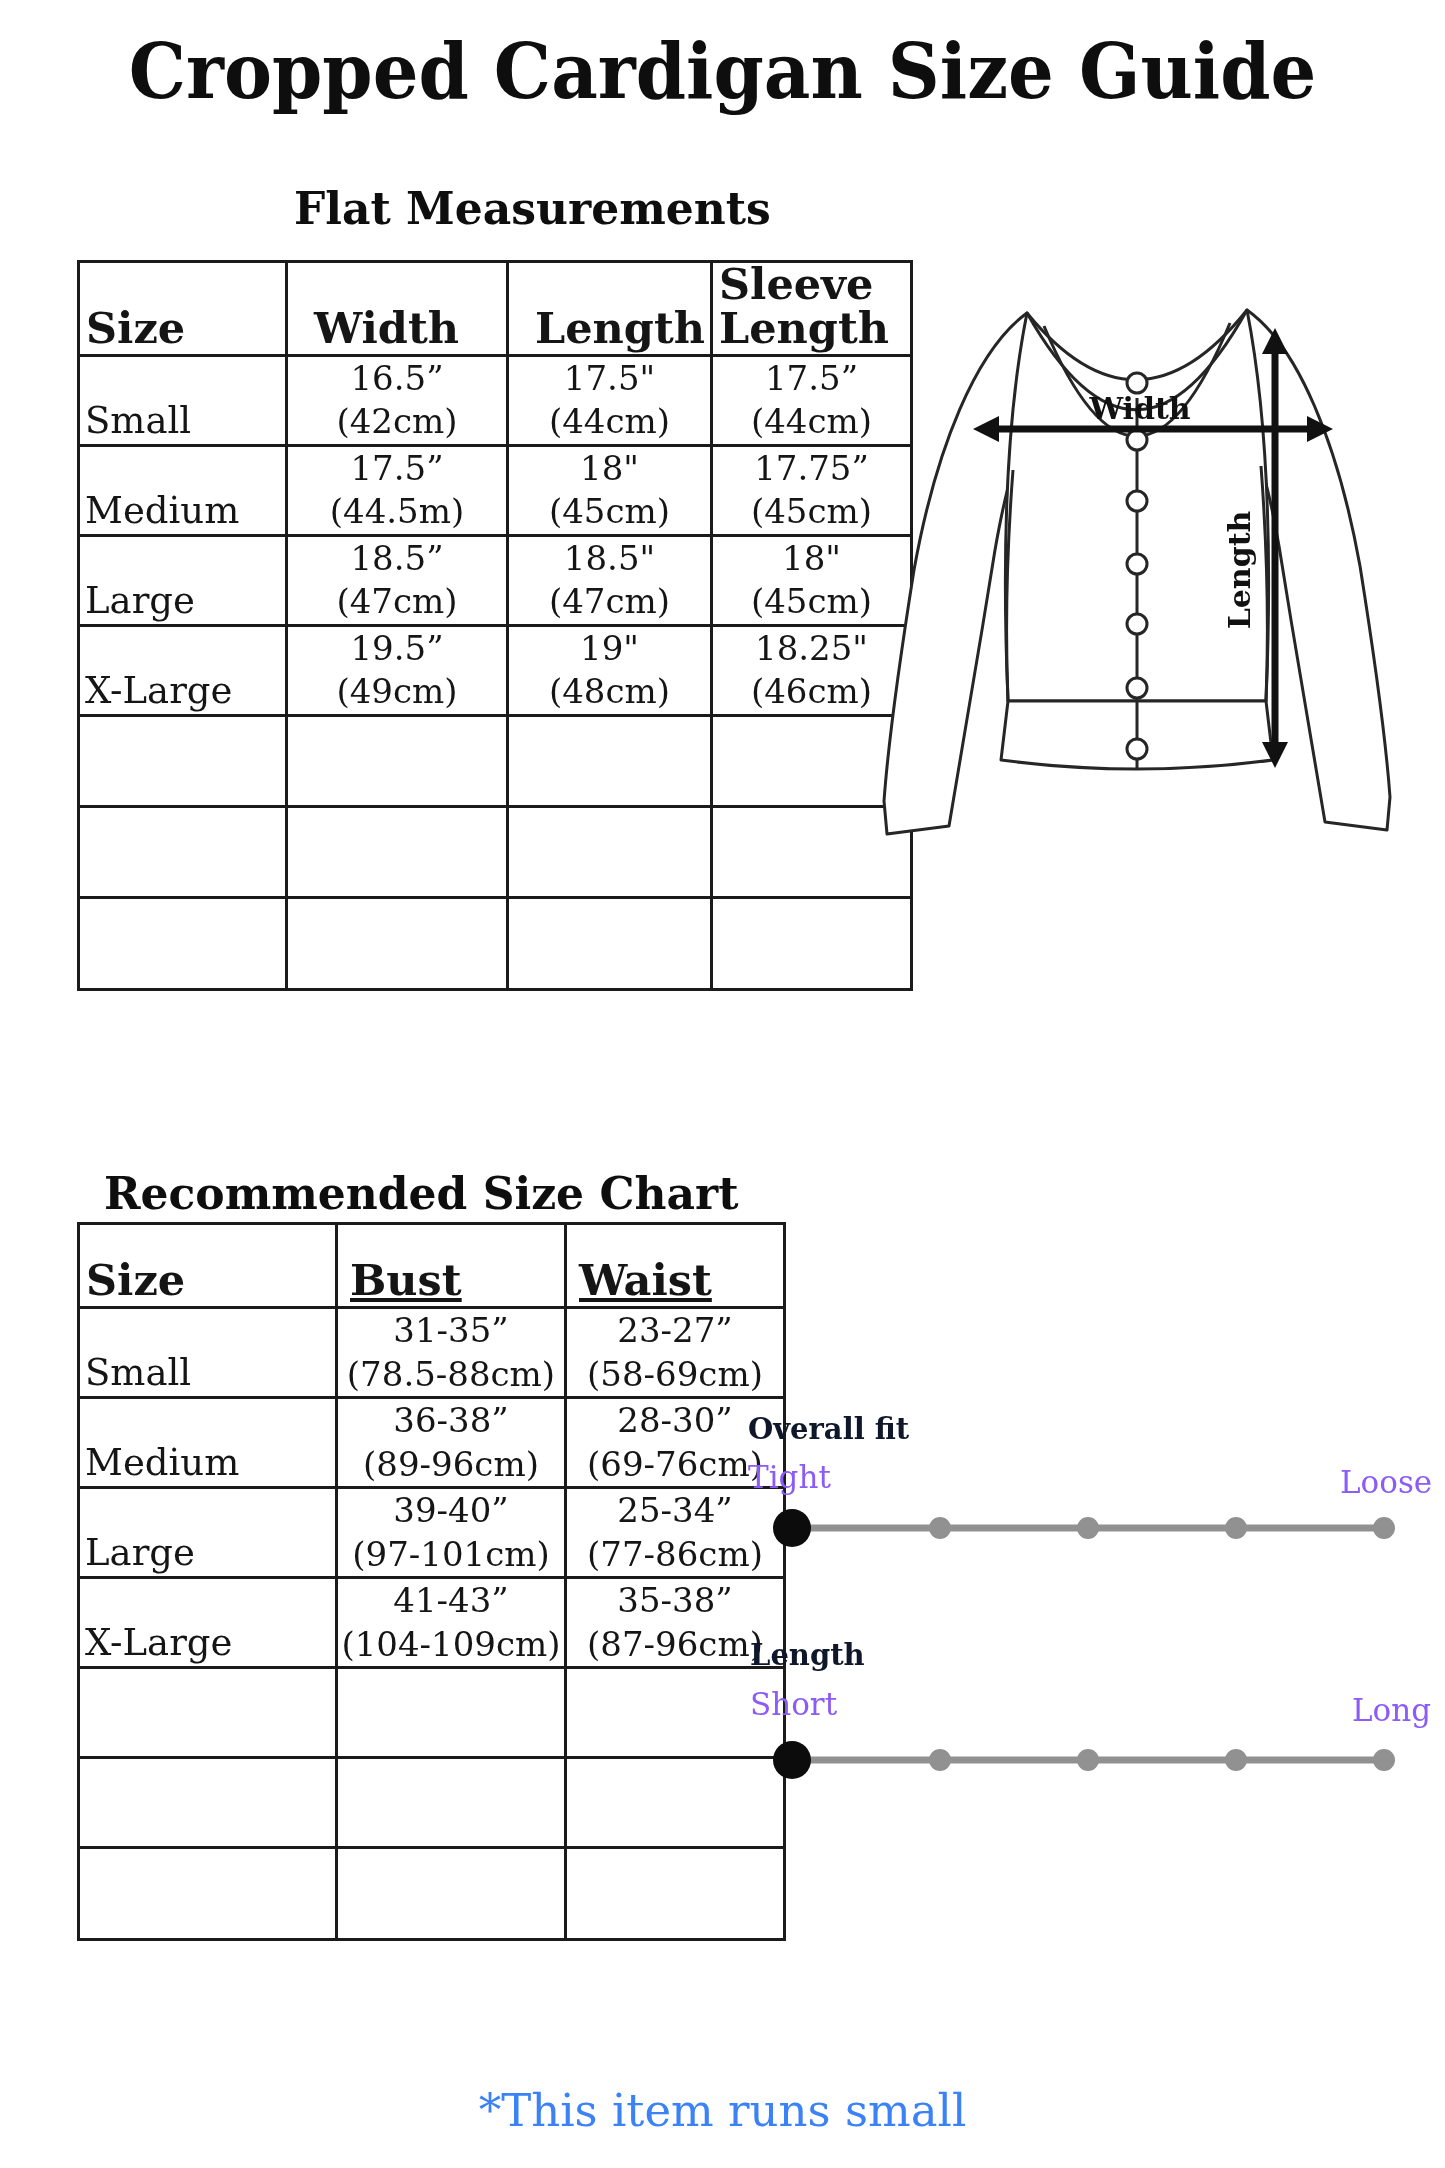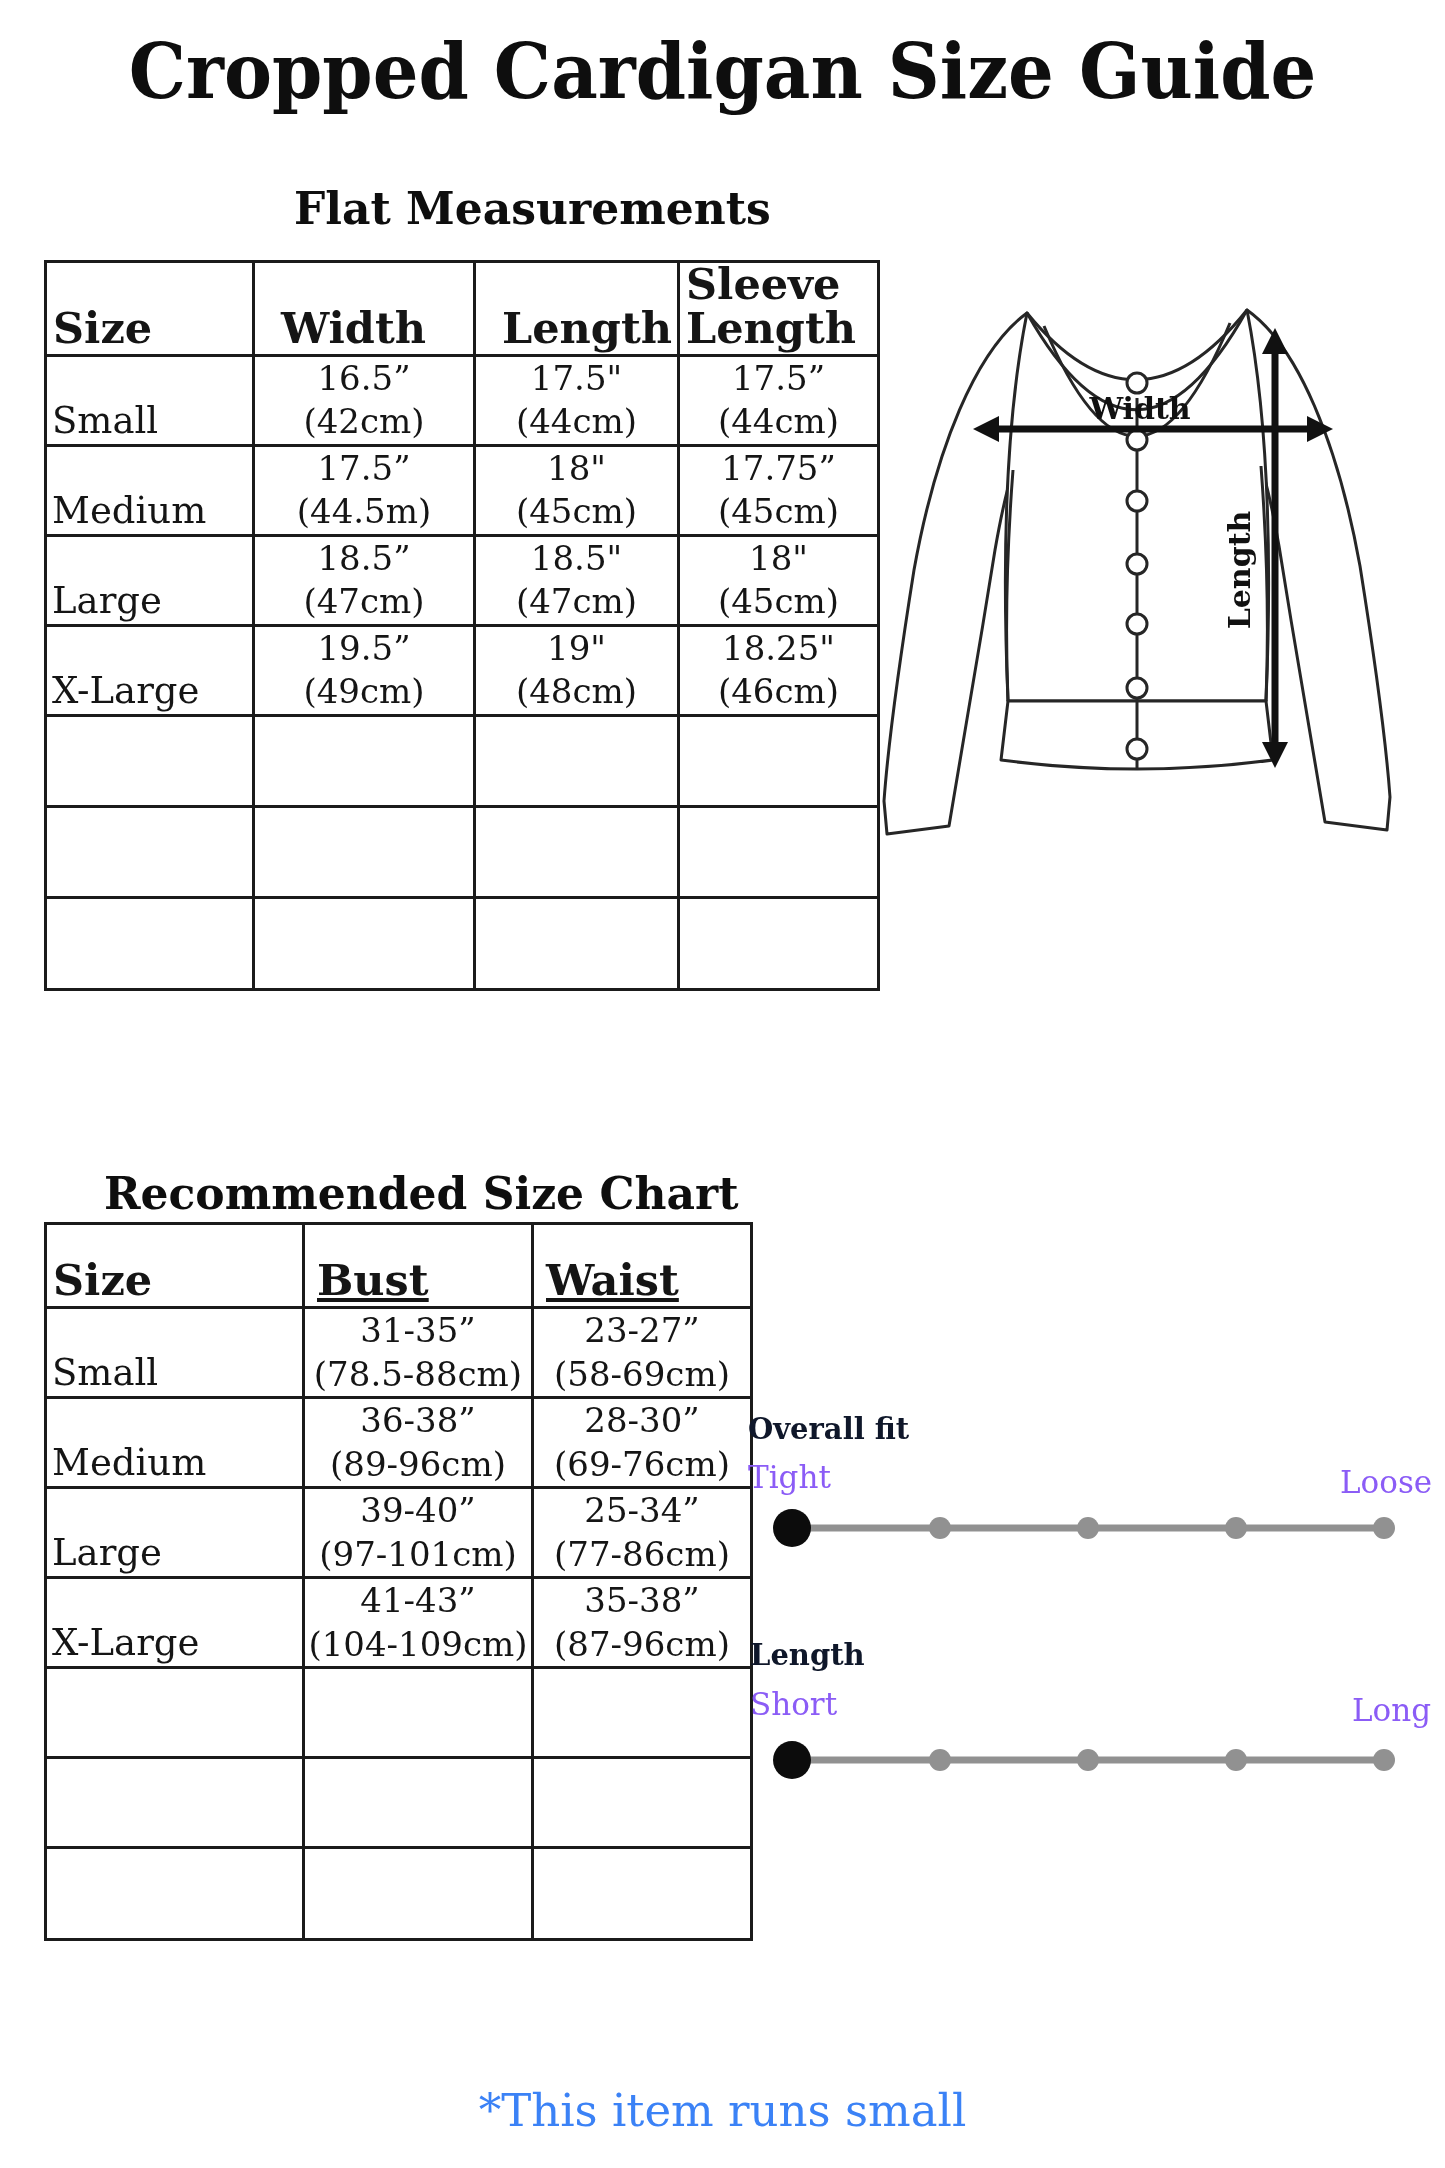--- a/index.html
+++ b/index.html
@@ -31,20 +31,21 @@
   }
   #flat-heading { left:250px; top:183px;margin-left:44px; }
   #rec-heading  { left:104px; top:1168px; }
 
   
   table.size-table {
     position:absolute;
     border-collapse:collapse;
     table-layout:fixed;
     background:#fff;
+    margin-left:33px;
   }
   table.size-table td {
     border:3px solid #1b1b1b;
     overflow:hidden;
   }
   #flat-table { left:44px; top:260px; }
   #rec-table  { left:44px; top:1222px; }
 
   td.hdr-cell {
     vertical-align:bottom;

